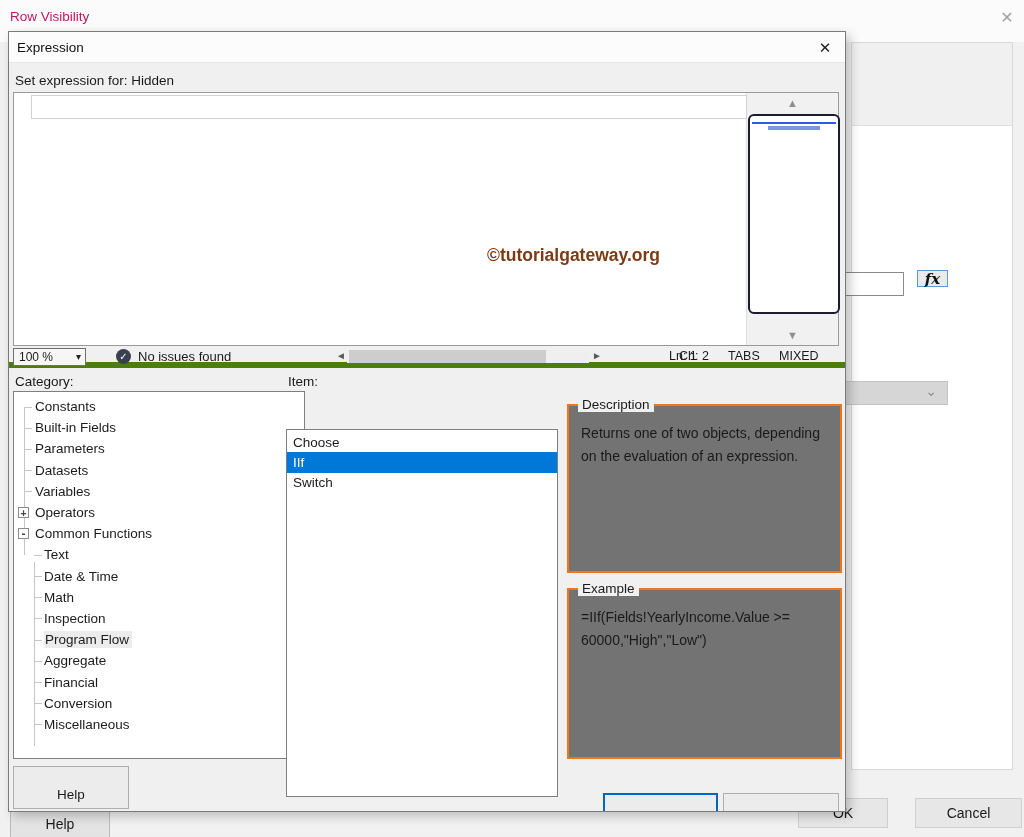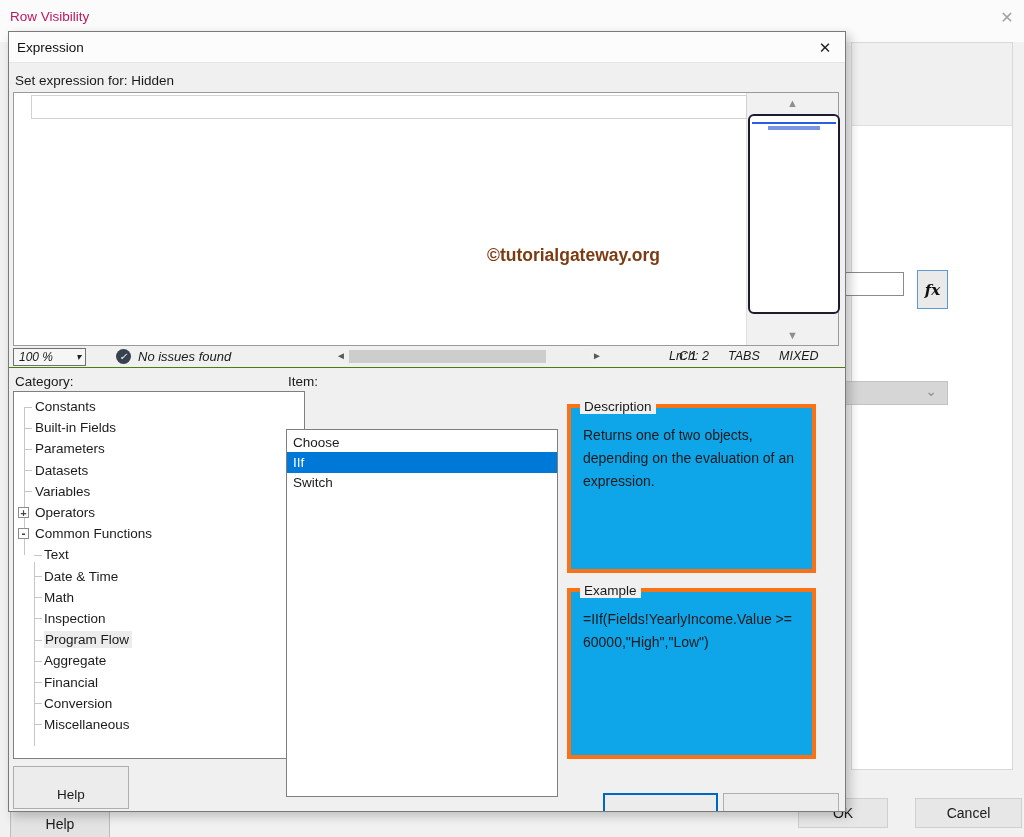--- a/index.html
+++ b/index.html
@@ -10,21 +10,21 @@
   .bg-topband { position:absolute; left:0; top:0; width:1024px; height:42px; background:#fbfbfb; }
   .bg-title { position:absolute; left:10px; top:9px; font-size:13.5px; color:#be185d; }
   .bg-close { position:absolute; left:994px; top:5px; width:26px; height:24px; color:#a2a2a2;
               font-size:16px; display:flex; align-items:center; justify-content:center; cursor:default; }
   .bg-panel { position:absolute; left:851px; top:42px; width:162px; height:728px;
               background:#ffffff; border:1px solid #d8d8d8; }
   .bg-panel-header { position:absolute; left:0; top:0; width:100%; height:83px;
               background:#f0f0f0; border-bottom:1px solid #dfdfdf; }
   .bg-input { position:absolute; left:840px; top:272px; width:64px; height:24px;
               background:#fff; border:1px solid #8a8a8a; }
-  .bg-fx { position:absolute; left:917px; top:270px; width:31px; height:39px; background:#eaeaea;
+  .bg-fx { position:absolute; left:917px; top:270px; width:31px; height:17px; background:#eaeaea;
            border:1px solid #5b9bd5; display:flex; align-items:center; justify-content:center;
            font-family:"DejaVu Serif", serif; font-style:italic; font-weight:bold; font-size:15px; color:#111; }
   .bg-combo { position:absolute; left:840px; top:381px; width:108px; height:24px;
               background:#d6d6d6; border:1px solid #c3c3c3; }
   .bg-combo .chev { position:absolute; right:10px; top:1px; color:#8f8f8f; font-size:14px; }
   .bg-btn { position:absolute; background:#e7e7e7; border:1px solid #cfcfcf; font-size:14px; color:#1a1a1a;
             display:flex; align-items:center; justify-content:center; }
   .bg-ok { left:798px; top:798px; width:90px; height:30px; }
   .bg-cancel { left:915px; top:798px; width:107px; height:30px; }
   .bg-help { left:10px; top:806px; width:100px; height:36px; background:#e3e3e3; border-color:#bcbcbc; }
@@ -53,21 +53,21 @@
                font-size:18px; white-space:pre; }
   .tok.plain { color:#1b1b1b; } .tok.keyword { color:#1c56d6; }
   .watermark { position:absolute; left:473px; top:152px; font-size:17.5px; font-weight:bold; color:#7d3b13; }
   .map-panel { position:absolute; left:734px; top:21px; width:92px; height:200px; background:#fff;
                border:2px solid #1c1c30; border-radius:6px; }
   .map-blue-line { margin:6px 2px 0 2px; height:2px; background:#2b5ce6; }
   .map-text { margin:2px auto 0 auto; width:58%; height:4px; background:#5a7ae0; filter:blur(.6px); opacity:.8; }
 
   
   .statusbar { position:absolute; left:0; top:314px; width:100%; height:22px; background:#f0f0f0;
-               border-bottom:1px solid #4d7c0f; font-size:12.5px; color:#1a1a1a;font-style:italic; }
+               border-bottom:6px solid #4d7c0f; font-size:12.5px; color:#1a1a1a; }
   .zoom-combo { position:absolute; left:4px; top:2px; width:73px; height:18px; background:#f6f6f6;
                 border:1px solid #707070; font-size:12px; line-height:16px; padding-left:5px; }
   .zoom-combo .dd { position:absolute; right:4px; top:0px; font-size:10px; color:#222; }
   .check-circle { position:absolute; left:107px; top:3px; width:15px; height:15px; border-radius:50%;
                   background:#37414f; color:#fff; font-size:10px; line-height:15px; text-align:center; }
   .issues { position:absolute; left:129px; top:3px; font-size:13px;text-align:right; }
   .h-arrow { position:absolute; top:4px; color:#5a5a5a; font-size:10px; }
   .h-left { left:327px; } .h-right { left:583px; }
   .h-track { position:absolute; left:338px; top:4px; width:242px; height:13px; background:#efefef; }
   .h-thumb { position:absolute; left:2px; top:0; width:197px; height:13px; background:#cdcdcd; }
@@ -90,21 +90,21 @@
                   text-align:center; color:#444; z-index:2; }
   .expander-box:empty { display:none; }
   .cat-row.selected .row-label { background:#ececec; padding:1px 3px 1px 1px;text-align:right; }
   .tree-guide { position:absolute; width:1px; background:#c6c6c6; }
   .guide1 { left:10px; top:15px; height:148px; }
   .guide2 { left:20px; top:170px; height:184px; }
   .item-row { height:20.3px; display:flex; align-items:center; padding-left:6px; }
   .item-row.selected { background:#0078d7; color:#fff; }
 
   
-  .groupbox { position:absolute; left:558px; width:249px; border:4px solid #f97316; background:#0ea5e9; }
+  .groupbox { position:absolute; left:558px; width:275px; border:2px solid #f97316; background:#737373; }
   .gb-desc { top:372px; height:169px; }
   .gb-example { top:556px; height:171px; }
   .legend { position:absolute; left:9px; top:-9px; background:#f0f0f0; padding:0 4px;
             font-size:13.5px; color:#1a1a1a; }
   .gb-text { padding:16px 14px 0 12px; font-size:14px; line-height:23px; color:#1a1a1a; max-width:272px; }
 
   
   .dlg-btn { position:absolute; background:#ececec; border:1px solid #aeaeae; font-size:13.5px; color:#1a1a1a;
              display:flex; align-items:center; justify-content:center; }
   .btn-help { left:4px; top:734px; width:116px; height:43px; align-items:flex-end; padding-bottom:6px; }

